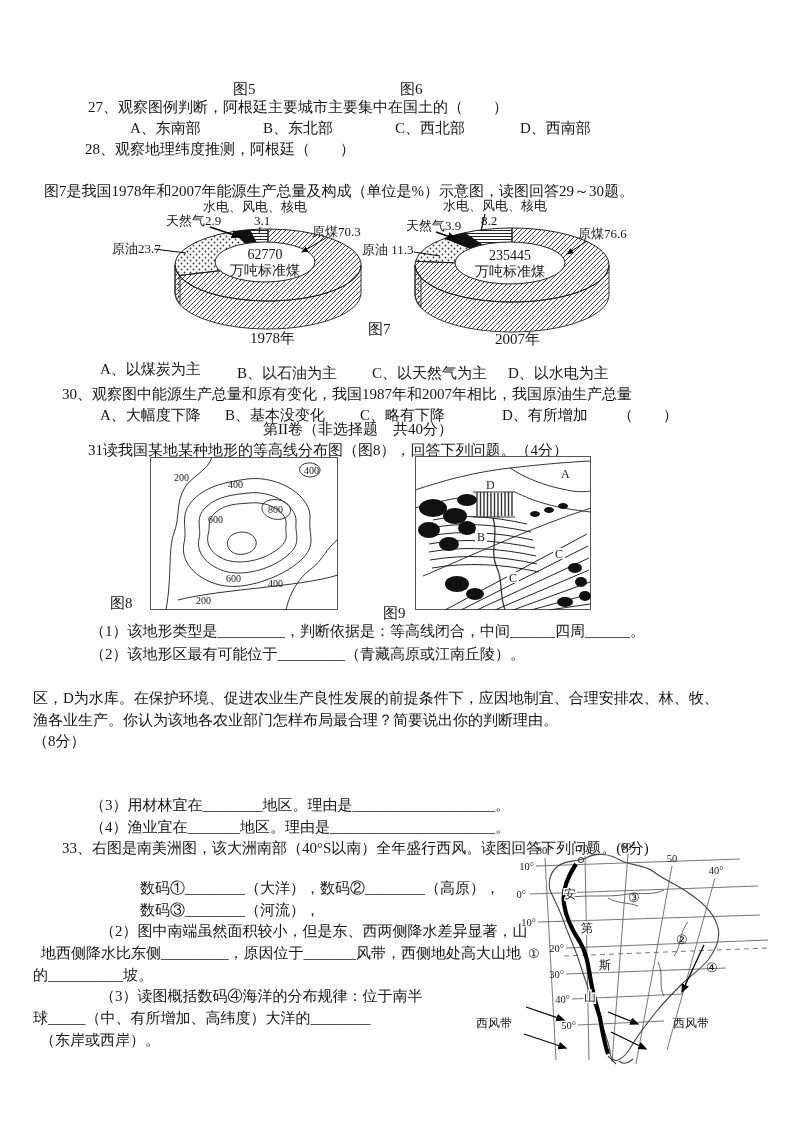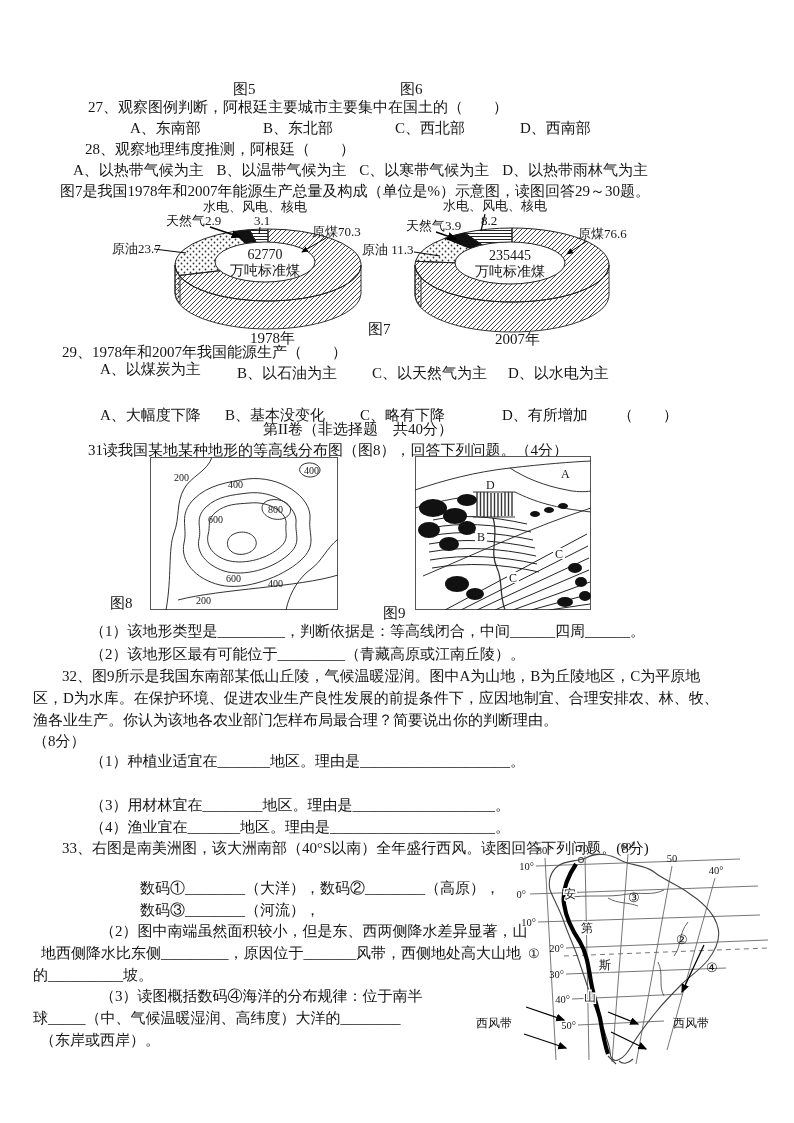--- a/index.html
+++ b/index.html
@@ -19,28 +19,22 @@
   <div class="t" style="left:233px;top:80px">图5</div>
   <div class="t" style="left:400px;top:80px">图6</div>
 
   <div class="t" style="left:88px;top:98px">27、观察图例判断，阿根廷主要城市主要集中在国土的（　　）</div>
   <div class="t" style="left:130px;top:119px">A、东南部</div>
   <div class="t" style="left:263px;top:119px">B、东北部</div>
   <div class="t" style="left:395px;top:119px">C、西北部</div>
   <div class="t" style="left:520px;top:119px">D、西南部</div>
 
   <div class="t" style="left:85px;top:140px">28、观察地理纬度推测，阿根廷（　　）</div>
-  <div class="t" style="left:73px;top:161px">
-    <span class="opt" style="margin-right:9px">A、以热带气候为主</span>
-    <span class="opt" style="margin-right:9px">B、以温带气候为主</span>
-    <span class="opt" style="margin-right:9px">C、以寒带气候为主</span>
-    <span class="opt">D、以热带雨林气为主</span>
-  </div>
-
-  <div class="t" style="left:60px;top:182px">图7是我国1978年和2007年能源生产总量及构成（单位是%）示意图，读图回答29～30题。</div>
+
+  <div class="t" style="left:44px;top:182px">图7是我国1978年和2007年能源生产总量及构成（单位是%）示意图，读图回答29～30题。</div>
 
   <svg style="left:90px;top:196px" width="620" height="152" viewBox="0 0 620 152">
     <defs>
       <pattern id="ph" width="5" height="5" patternUnits="userSpaceOnUse">
         <path d="M0,5 L5,0" stroke="#444" stroke-width="1"></path>
       </pattern>
       <pattern id="pd" width="6" height="6" patternUnits="userSpaceOnUse">
         <circle cx="1.5" cy="1.5" r="0.9" fill="#333"></circle>
           <circle cx="4.5" cy="4.5" r="0.9" fill="#333"></circle>
       </pattern>
@@ -92,26 +86,26 @@
       <text x="405" y="148" font-size="15">2007年</text>
       <line x1="395" y1="18" x2="391" y2="35" stroke="#000" stroke-width="1.2"></line>
       <line x1="346" y1="36" x2="366" y2="43" stroke="#000" stroke-width="1.4" marker-end="url(#arrw)"></line>
       <line x1="497" y1="45" x2="477" y2="58" stroke="#000" marker-end="url(#arrw)"></line>
       <line x1="324" y1="56" x2="350" y2="60" stroke="#000"></line>
     </g>
 
     <text x="278" y="138" font-size="15">图7</text>
   </svg>
 
-  <div class="t" style="left:62px;top:343px">29、1978年和2007年我国能源生产（　　）</div>
   <div class="t" style="left:100px;top:360px">A、以煤炭为主</div>
   <div class="t" style="left:237px;top:364px">B、以石油为主</div>
   <div class="t" style="left:372px;top:364px">C、以天然气为主</div>
   <div class="t" style="left:508px;top:364px">D、以水电为主</div>
 
+  <div class="t" style="left:62px;top:385px">30、观察图中能源生产总量和原有变化，我国1987年和2007年相比，我国原油生产总量</div>
   <div class="t" style="left:100px;top:406px">A、大幅度下降</div>
   <div class="t" style="left:225px;top:406px">B、基本没变化</div>
   <div class="t" style="left:360px;top:406px">C、略有下降</div>
   <div class="t" style="left:502px;top:406px">D、有所增加</div>
   <div class="t" style="left:618px;top:406px">（　　）</div>
 
   <div class="t center" style="top:420px">第II卷（非选择题　共40分）</div>
 
   <div class="t" style="left:88px;top:441px">31读我国某地某种地形的等高线分布图（图8），回答下列问题。（4分）</div>
 
@@ -205,36 +199,34 @@
       <text x="140" y="102">C</text>
       <rect x="92" y="116" width="12" height="11" fill="#fff"></rect>
       <text x="94" y="126">C</text>
     </g>
   </svg>
   <div class="t" style="left:383px;top:604px">图9</div>
 
   <div class="t" style="left:90px;top:622px">（1）该地形类型是_________，判断依据是：等高线闭合，中间______四周______。</div>
   <div class="t" style="left:90px;top:645px">（2）该地形区最有可能位于_________（青藏高原或江南丘陵）。</div>
 
-  <div class="t" style="left:62px;top:667px">32、图9所示是我国东南部某低山丘陵，气候温暖湿润。图中A为山地，B为丘陵地区，C为平原地</div>
   <div class="t" style="left:33px;top:711px">渔各业生产。你认为该地各农业部门怎样布局最合理？简要说出你的判断理由。</div>
   <div class="t" style="left:33px;top:689px">区，D为水库。在保护环境、促进农业生产良性发展的前提条件下，应因地制宜、合理安排农、林、牧、</div>
   <div class="t" style="left:33px;top:732px">（8分）</div>
-  <div class="t" style="left:90px;top:752px">（1）种植业适宜在_______地区。理由是____________________。</div>
   <div class="t" style="left:90px;top:796px">（3）用材林宜在________地区。理由是___________________。</div>
   <div class="t" style="left:90px;top:818px">（4）渔业宜在_______地区。理由是______________________。</div>
 
   <div class="t" style="left:62px;top:839px">33、右图是南美洲图，该大洲南部（40°S以南）全年盛行西风。读图回答下列问题。(8分)</div>
   <div class="t" style="left:140px;top:879px">数码①________（大洋），数码②________（高原），</div>
   <div class="t" style="left:140px;top:901px">数码③________（河流），</div>
   <div class="t" style="left:100px;top:922px">（2）图中南端虽然面积较小，但是东、西两侧降水差异显著，山</div>
   <div class="t" style="left:41px;top:944px">地西侧降水比东侧_________，原因位于_______风带，西侧地处高大山地</div>
   <div class="t" style="left:33px;top:966px">的__________坡。</div>
   <div class="t" style="left:100px;top:987px">（3）读图概括数码④海洋的分布规律：位于南半</div>
-  <div class="t" style="left:33px;top:1009px">球_____（中、气候温暖湿润、高纬度）大洋的________</div>
+  <div class="t" style="left:33px;top:1009px">球_____（中、有所增加、高纬度）大洋的________</div>
   <div class="t" style="left:40px;top:1031px">（东岸或西岸）。</div>
 
   <svg style="left:468px;top:842px" width="302" height="224" viewBox="0 0 302 224">
     <defs>
       <marker id="arrm" markerWidth="9" markerHeight="8" refX="6" refY="3" orient="auto">
         <path d="M0,0 L7,3 L0,6 Z" fill="#000"></path>
       </marker>
     </defs>
 
     <g stroke="#666" stroke-width="0.9">

